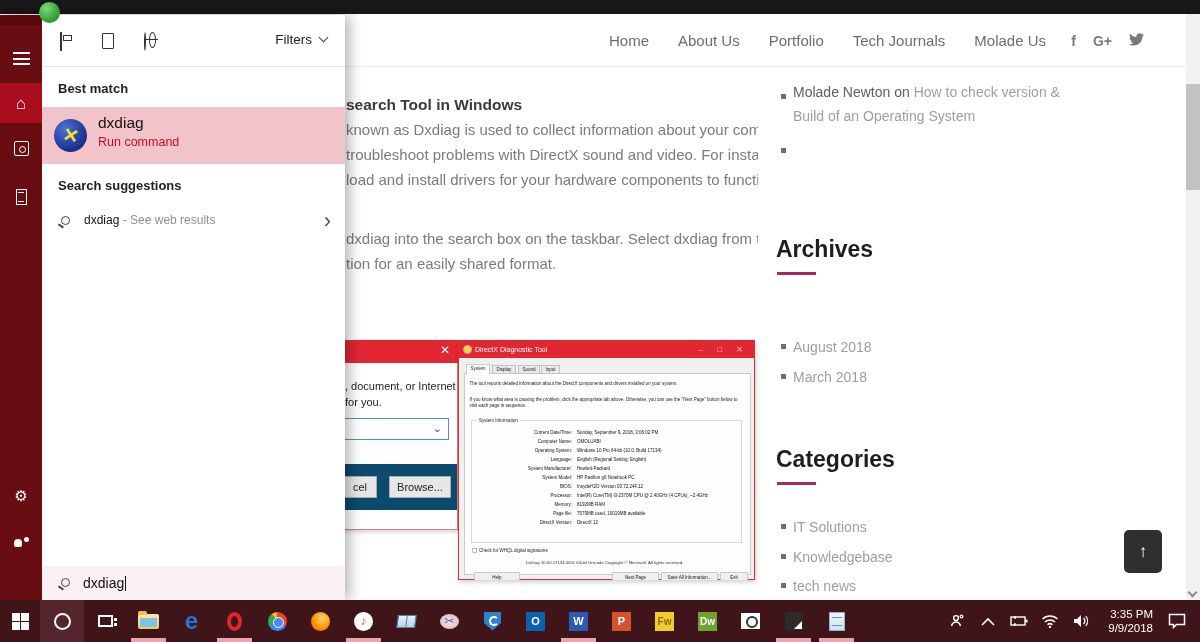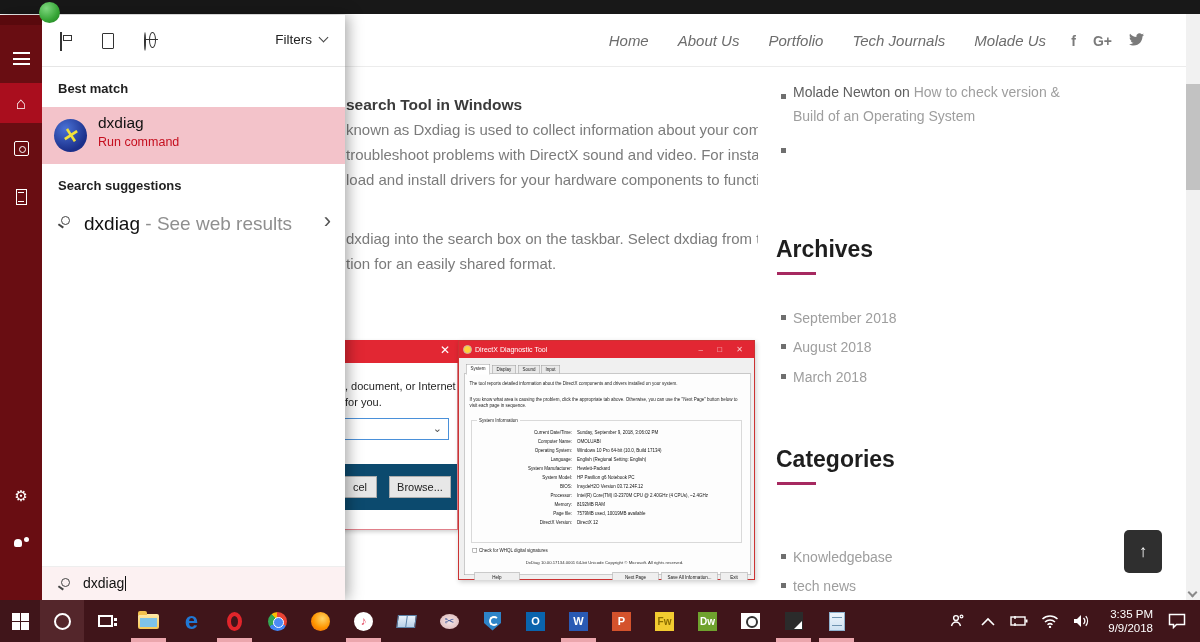--- a/index.html
+++ b/index.html
@@ -8,21 +8,21 @@
   .abs { position:absolute; }
   #screen { position:relative; width:1200px; height:642px; background:#fff; overflow:hidden; }
 
   
   #top-strip { left:0; top:0; width:1200px; height:14px; background:#181818; z-index:4; }
   #tab-favicon { left:39px; top:2px; width:21px; height:21px; border-radius:50%;
     background:radial-gradient(circle at 35% 30%, #7fd87f, #35a435 60%, #1f7a1f); z-index:60; }
 
   
   #site-header { left:0; top:14px; width:1186px; height:53px; background:#fff; border-bottom:1px solid #ececec; z-index:2; }
-  #main-nav { position:absolute; right:140px; top:0; height:53px; display:flex; align-items:center; gap:29px;font-style:italic; }
+  #main-nav { position:absolute; right:140px; top:0; height:53px; display:flex; align-items:center; gap:29px; }
   #main-nav .nav-link { font-size:15px; color:#6d6d6d; cursor:pointer; }
   #social { position:absolute; right:42px; top:0; height:53px; display:flex; align-items:center; gap:17px; color:#7a7a7a; }
   #social .soc { font-size:14px; font-weight:bold; cursor:pointer; }
 
   
   #article { left:346px; top:90px; width:412px; height:500px; z-index:1; overflow:hidden; }
   .art-heading { position:absolute; left:0; top:6px; font-size:15.5px; font-weight:bold; color:#3b3b3b; }
   .art-line { position:absolute; left:0; font-size:15px; color:#7b7b7b; white-space:nowrap; }
 
   
@@ -108,21 +108,21 @@
   #best-row { position:absolute; left:0; top:92px; width:303px; height:57px; background:#f3c3ca; cursor:pointer; }
   #dx-ic { position:absolute; left:12px; top:12px; width:33px; height:33px; border-radius:50%;
     background:radial-gradient(circle at 35% 30%, #4a72d6, #1b2f8a 70%); display:flex; align-items:center; justify-content:center; }
   #dx-ic span { color:#f2e23a; font-weight:bold; font-size:19px; transform:rotate(12deg); }
   #best-title { position:absolute; left:56px; top:7px; font-size:15.5px; color:#111; }
   #best-sub { position:absolute; left:56px; top:28px; font-size:12.5px; color:#c50f1f; }
   .mag { display:inline-block; width:9px; height:9px; border:1.5px solid #444; border-radius:50%; position:relative; }
   .mag::after { content:""; position:absolute; left:-4px; top:8px; width:6px; height:1.5px; background:#444; transform:rotate(35deg); }
   #sugg-row { position:absolute; left:0; top:189px; width:303px; height:38px; cursor:pointer; }
   #sugg-row .mag { position:absolute; left:19px; top:12px; }
-  #sugg-text { position:absolute; left:42px; top:9px; font-size:19px; color:#111;text-align:center; }
+  #sugg-text { position:absolute; left:42px; top:9px; font-size:12px; color:#111;text-align:center; }
   #sugg-text .hint { color:#8f8f8f; }
   #sugg-chev { position:absolute; right:14px; top:4px; font-size:22px; color:#555; font-weight:normal; }
   #search-box { position:absolute; left:0; bottom:0; width:303px; height:34px; background:#fcf1f2; border-top:1px solid #eee; }
   #search-box .mag { position:absolute; left:19px; top:11px; }
   #search-val { position:absolute; left:41px; top:8px; font-size:14px; color:#111; }
   .caret { display:inline-block; width:1px; height:15px; background:#111; vertical-align:-3px; margin-left:1px; }
 
   
   #taskbar { left:0; top:600px; width:1200px; height:42px; background:#40151a; z-index:100; display:flex; align-items:stretch; }
   .tslot { position:relative; width:43px; display:flex; align-items:center; justify-content:center; cursor:pointer; }
@@ -293,26 +293,26 @@
     <div class="side-item" style="top:88px;height:52px">
       <span class="bullet" style="top:6px"></span>
       <span class="txt"><span class="auth">Molade Newton</span><span class="auth"> on </span><span>How to check version &amp; Build of an Operating System</span></span>
     </div>
     <div class="side-item" style="top:142px;height:52px">
       <span class="bullet" style="top:6px"></span>
     </div>
 
     <div class="sec-title" style="top:236px">Archives</div>
     <div class="sec-line" style="top:272px"></div>
-    <div class="slist-item" style="top:310px"><span class="bullet"></span><span class="txt">September 2018</span></div>
     <div class="slist-item" style="top:339px"><span class="bullet"></span><span class="txt">August 2018</span></div>
     <div class="slist-item" style="top:369px"><span class="bullet"></span><span class="txt">March 2018</span></div>
 
     <div class="sec-title" style="top:446px">Categories</div>
     <div class="sec-line" style="top:482px"></div>
+    <div class="slist-item" style="top:519px"><span class="bullet"></span><span class="txt">IT Solutions</span></div>
     <div class="slist-item" style="top:578px"><span class="bullet"></span><span class="txt">tech news</span></div>
     <div class="slist-item" style="top:549px"><span class="bullet"></span><span class="txt">Knowledgebase</span></div>
   </div>
 
   <div id="scroll-top" class="abs"><span>↑</span></div>
 
   <div id="scrollbar" class="abs">
     <div id="scroll-thumb"></div>
     <div id="scroll-down"></div>
   </div>

